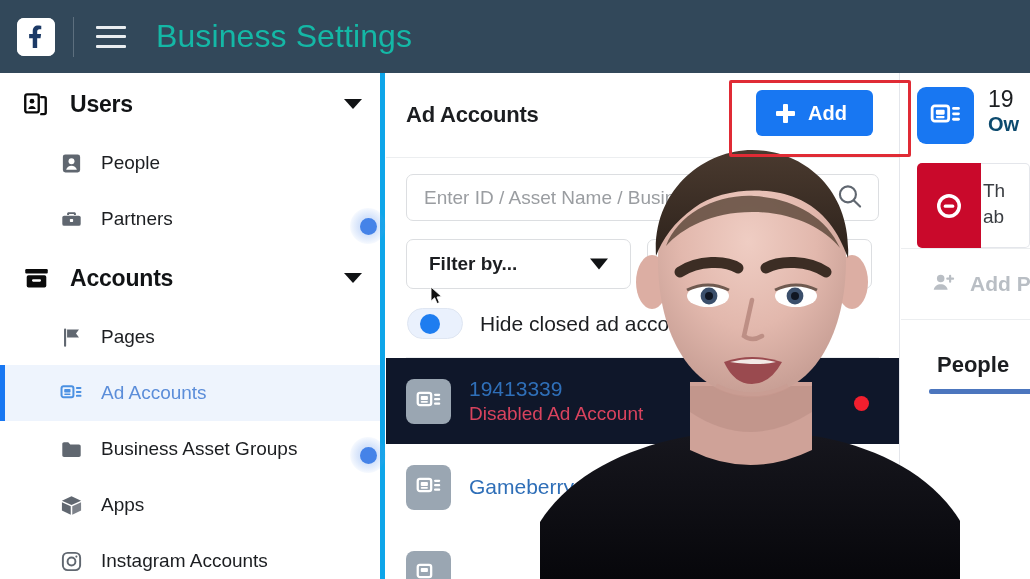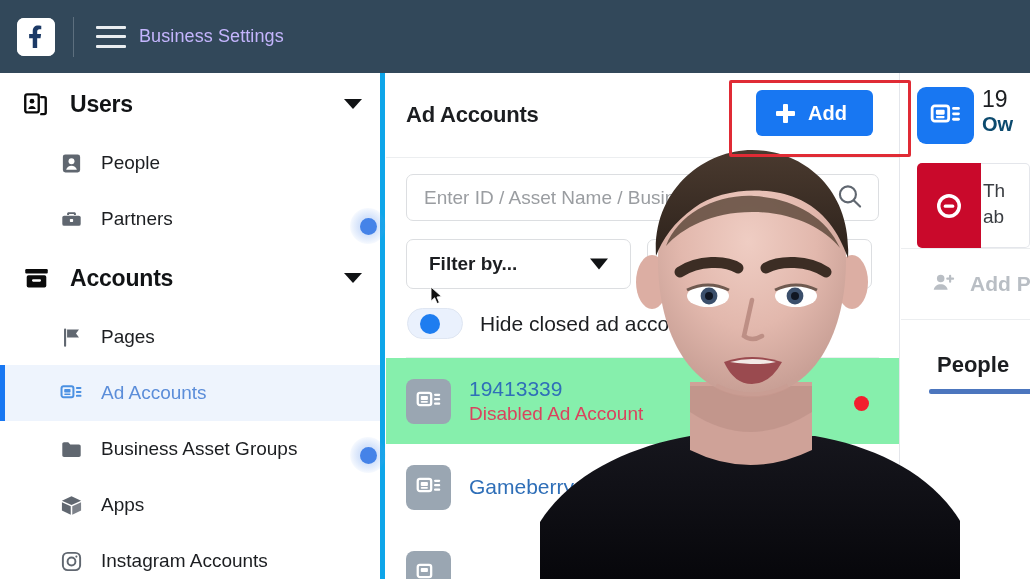--- a/index.html
+++ b/index.html
@@ -56,23 +56,23 @@
     cursor: pointer;
   }
   .hamburger span {
     display: block;
     height: 3px;
     width: 100%;
     background: #e9edf0;
     border-radius: 1px;
   }
   .topbar-title {
-    margin-left: 13px;
-    color: #c4b5fd;
-    font-size: 18px;
+    margin-left: 30px;
+    color: #14b8a6;
+    font-size: 32px;
     font-weight: 400;
     letter-spacing: 0.1px;
     white-space: nowrap;
   }
 
   
   .sidebar {
     position: absolute;
     left: 0; top: 73px;
     width: 385px; height: 506px;
@@ -338,21 +338,21 @@
 
   
   .asset-row {
     position: relative;
     display: flex;
     align-items: center;
     padding: 13px 20px;
     height: 86px;
     cursor: pointer;
   }
-  .asset-row.selected { background: #86efac; }
+  .asset-row.selected { background: #0f172a; }
   .asset-tile {
     width: 45px; height: 45px;
     border-radius: 8px;
     background: #9aa6b2;
     display: flex;
     align-items: center;
     justify-content: center;
     flex: 0 0 auto;
     color: #ffffff;
   }
@@ -395,21 +395,21 @@
     width: 57px; height: 57px;
     border-radius: 9px;
     background: #1877f2;
     display: flex;
     align-items: center;
     justify-content: center;
     color: #ffffff;
     flex: 0 0 auto;
   }
   .rp-head-text {
-    margin-left: 8px;
+    margin-left: 14px;
     white-space: nowrap;
     overflow: hidden;
   }
   .rp-title {
     font-size: 23px;
     color: #1c1e21;
     font-weight: 400;
     line-height: 1.12;
   }
   .rp-sub {

